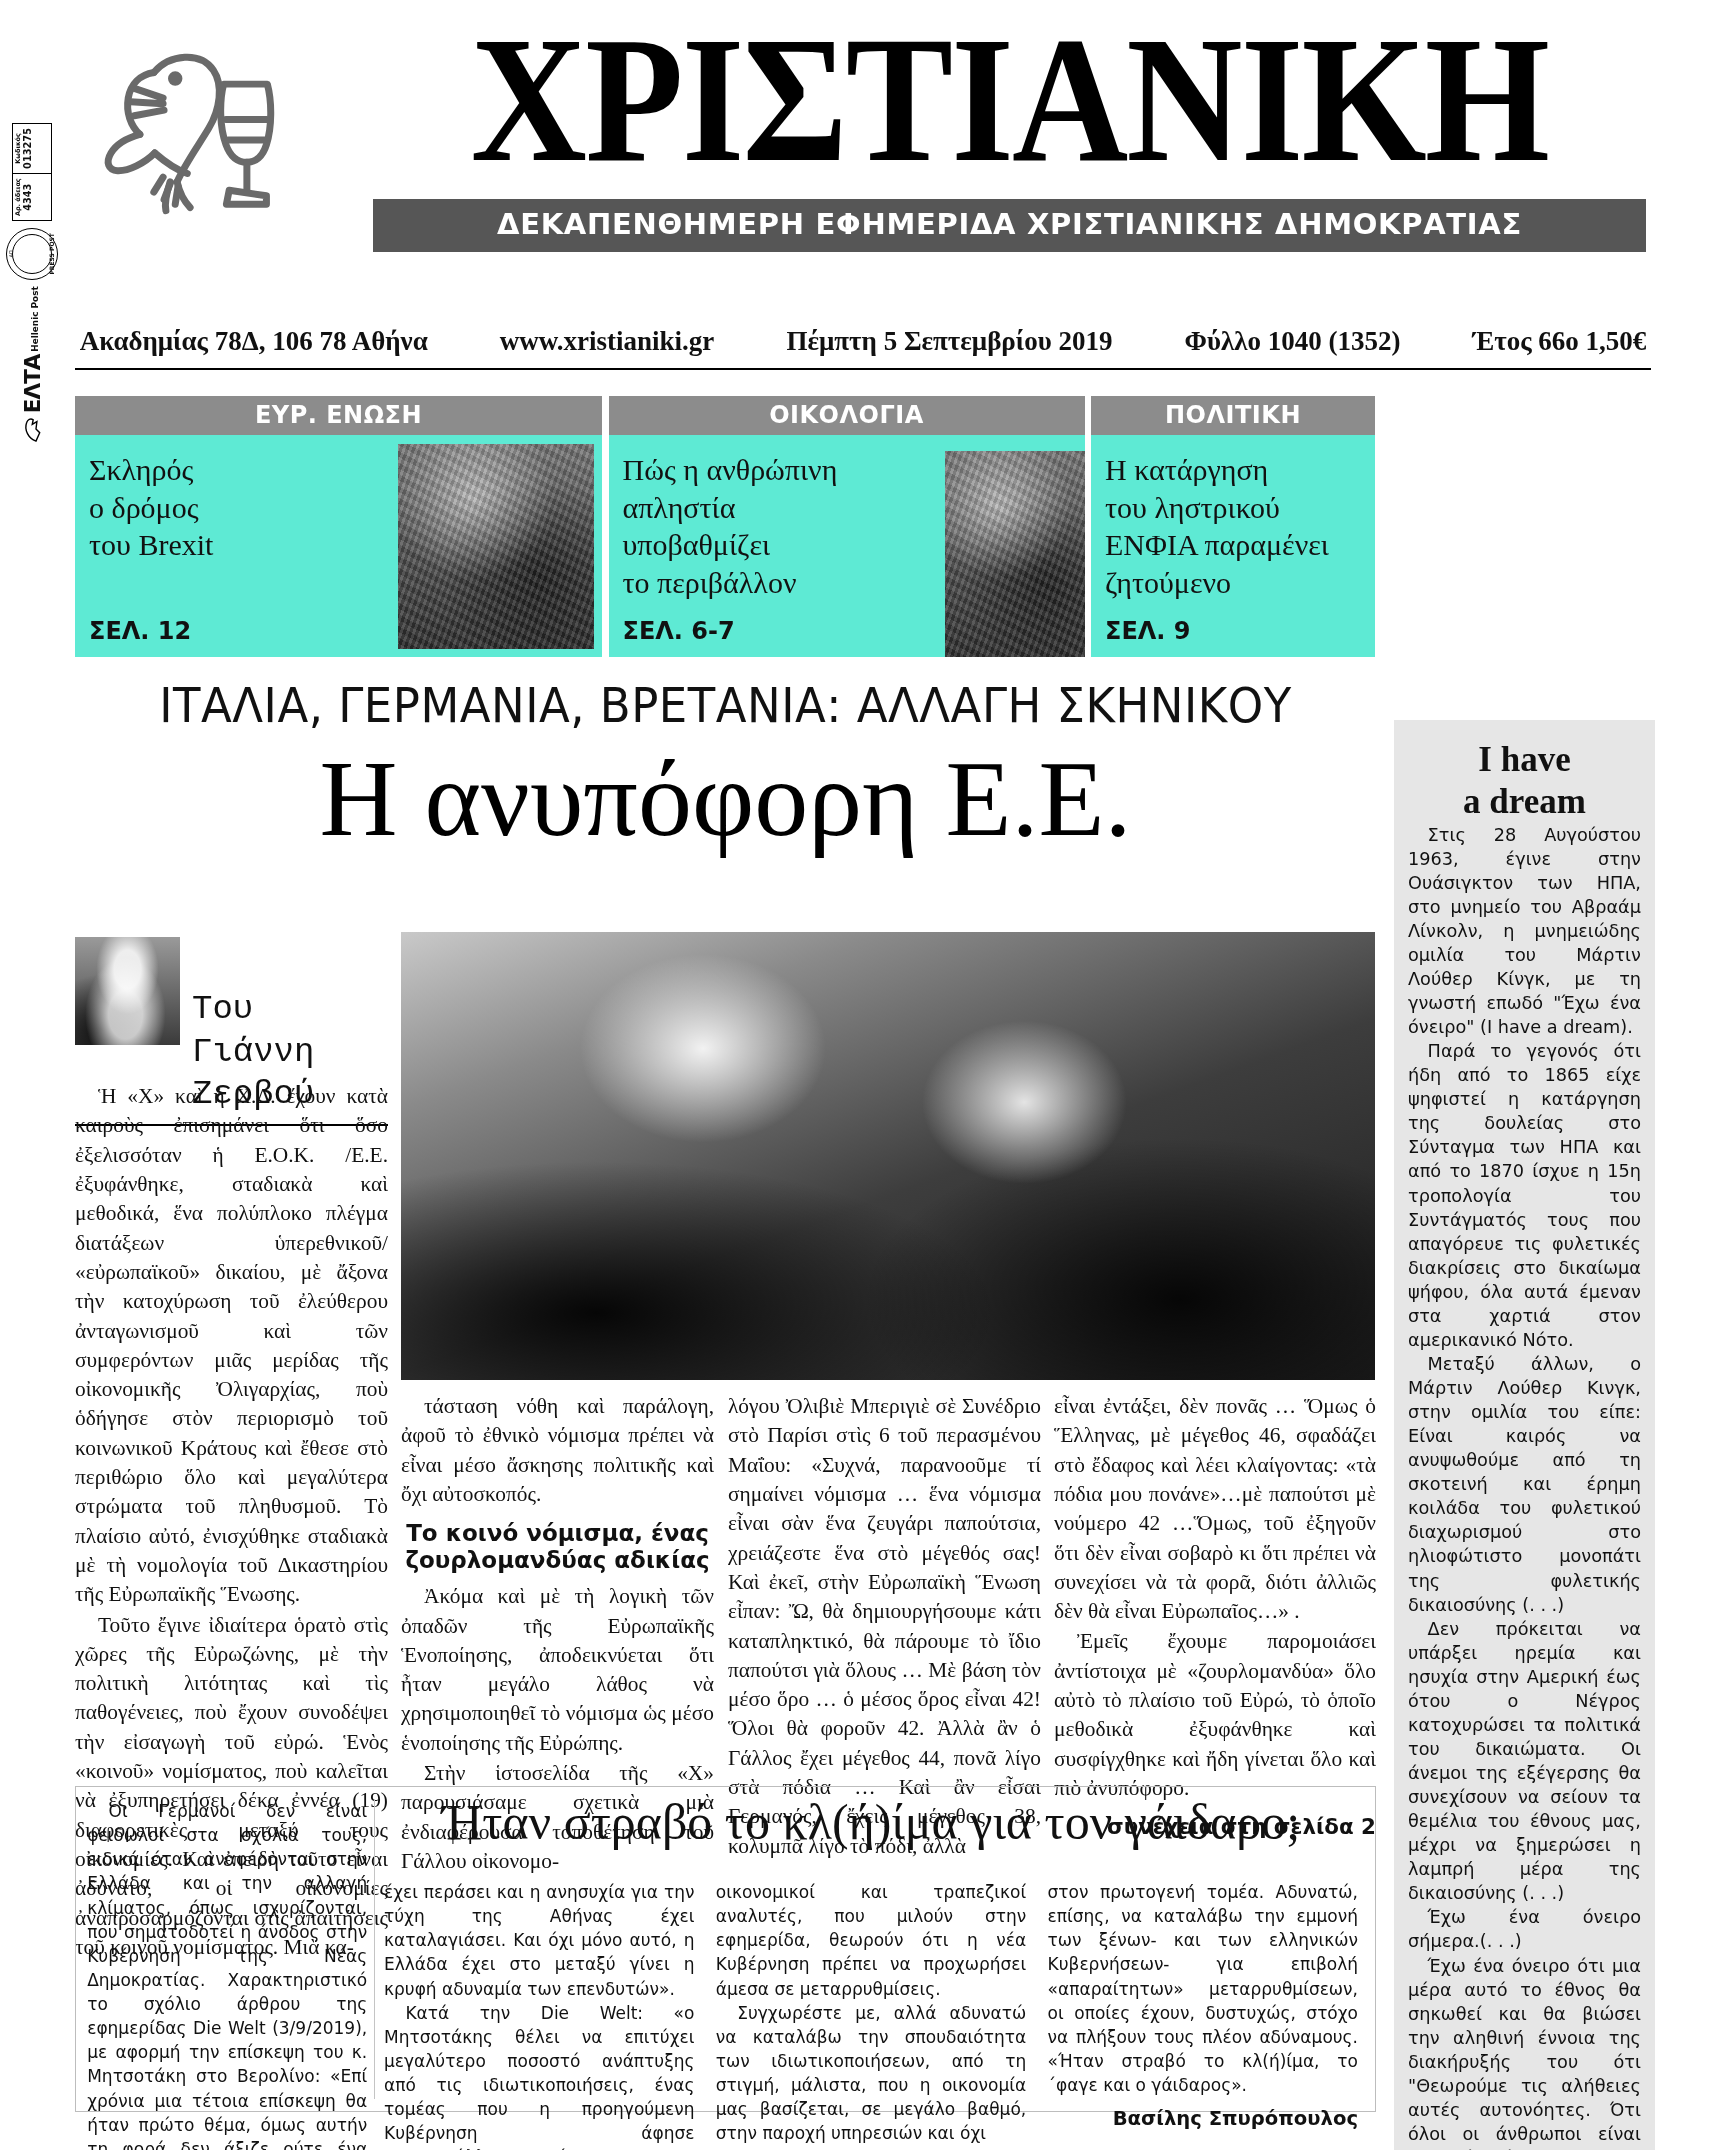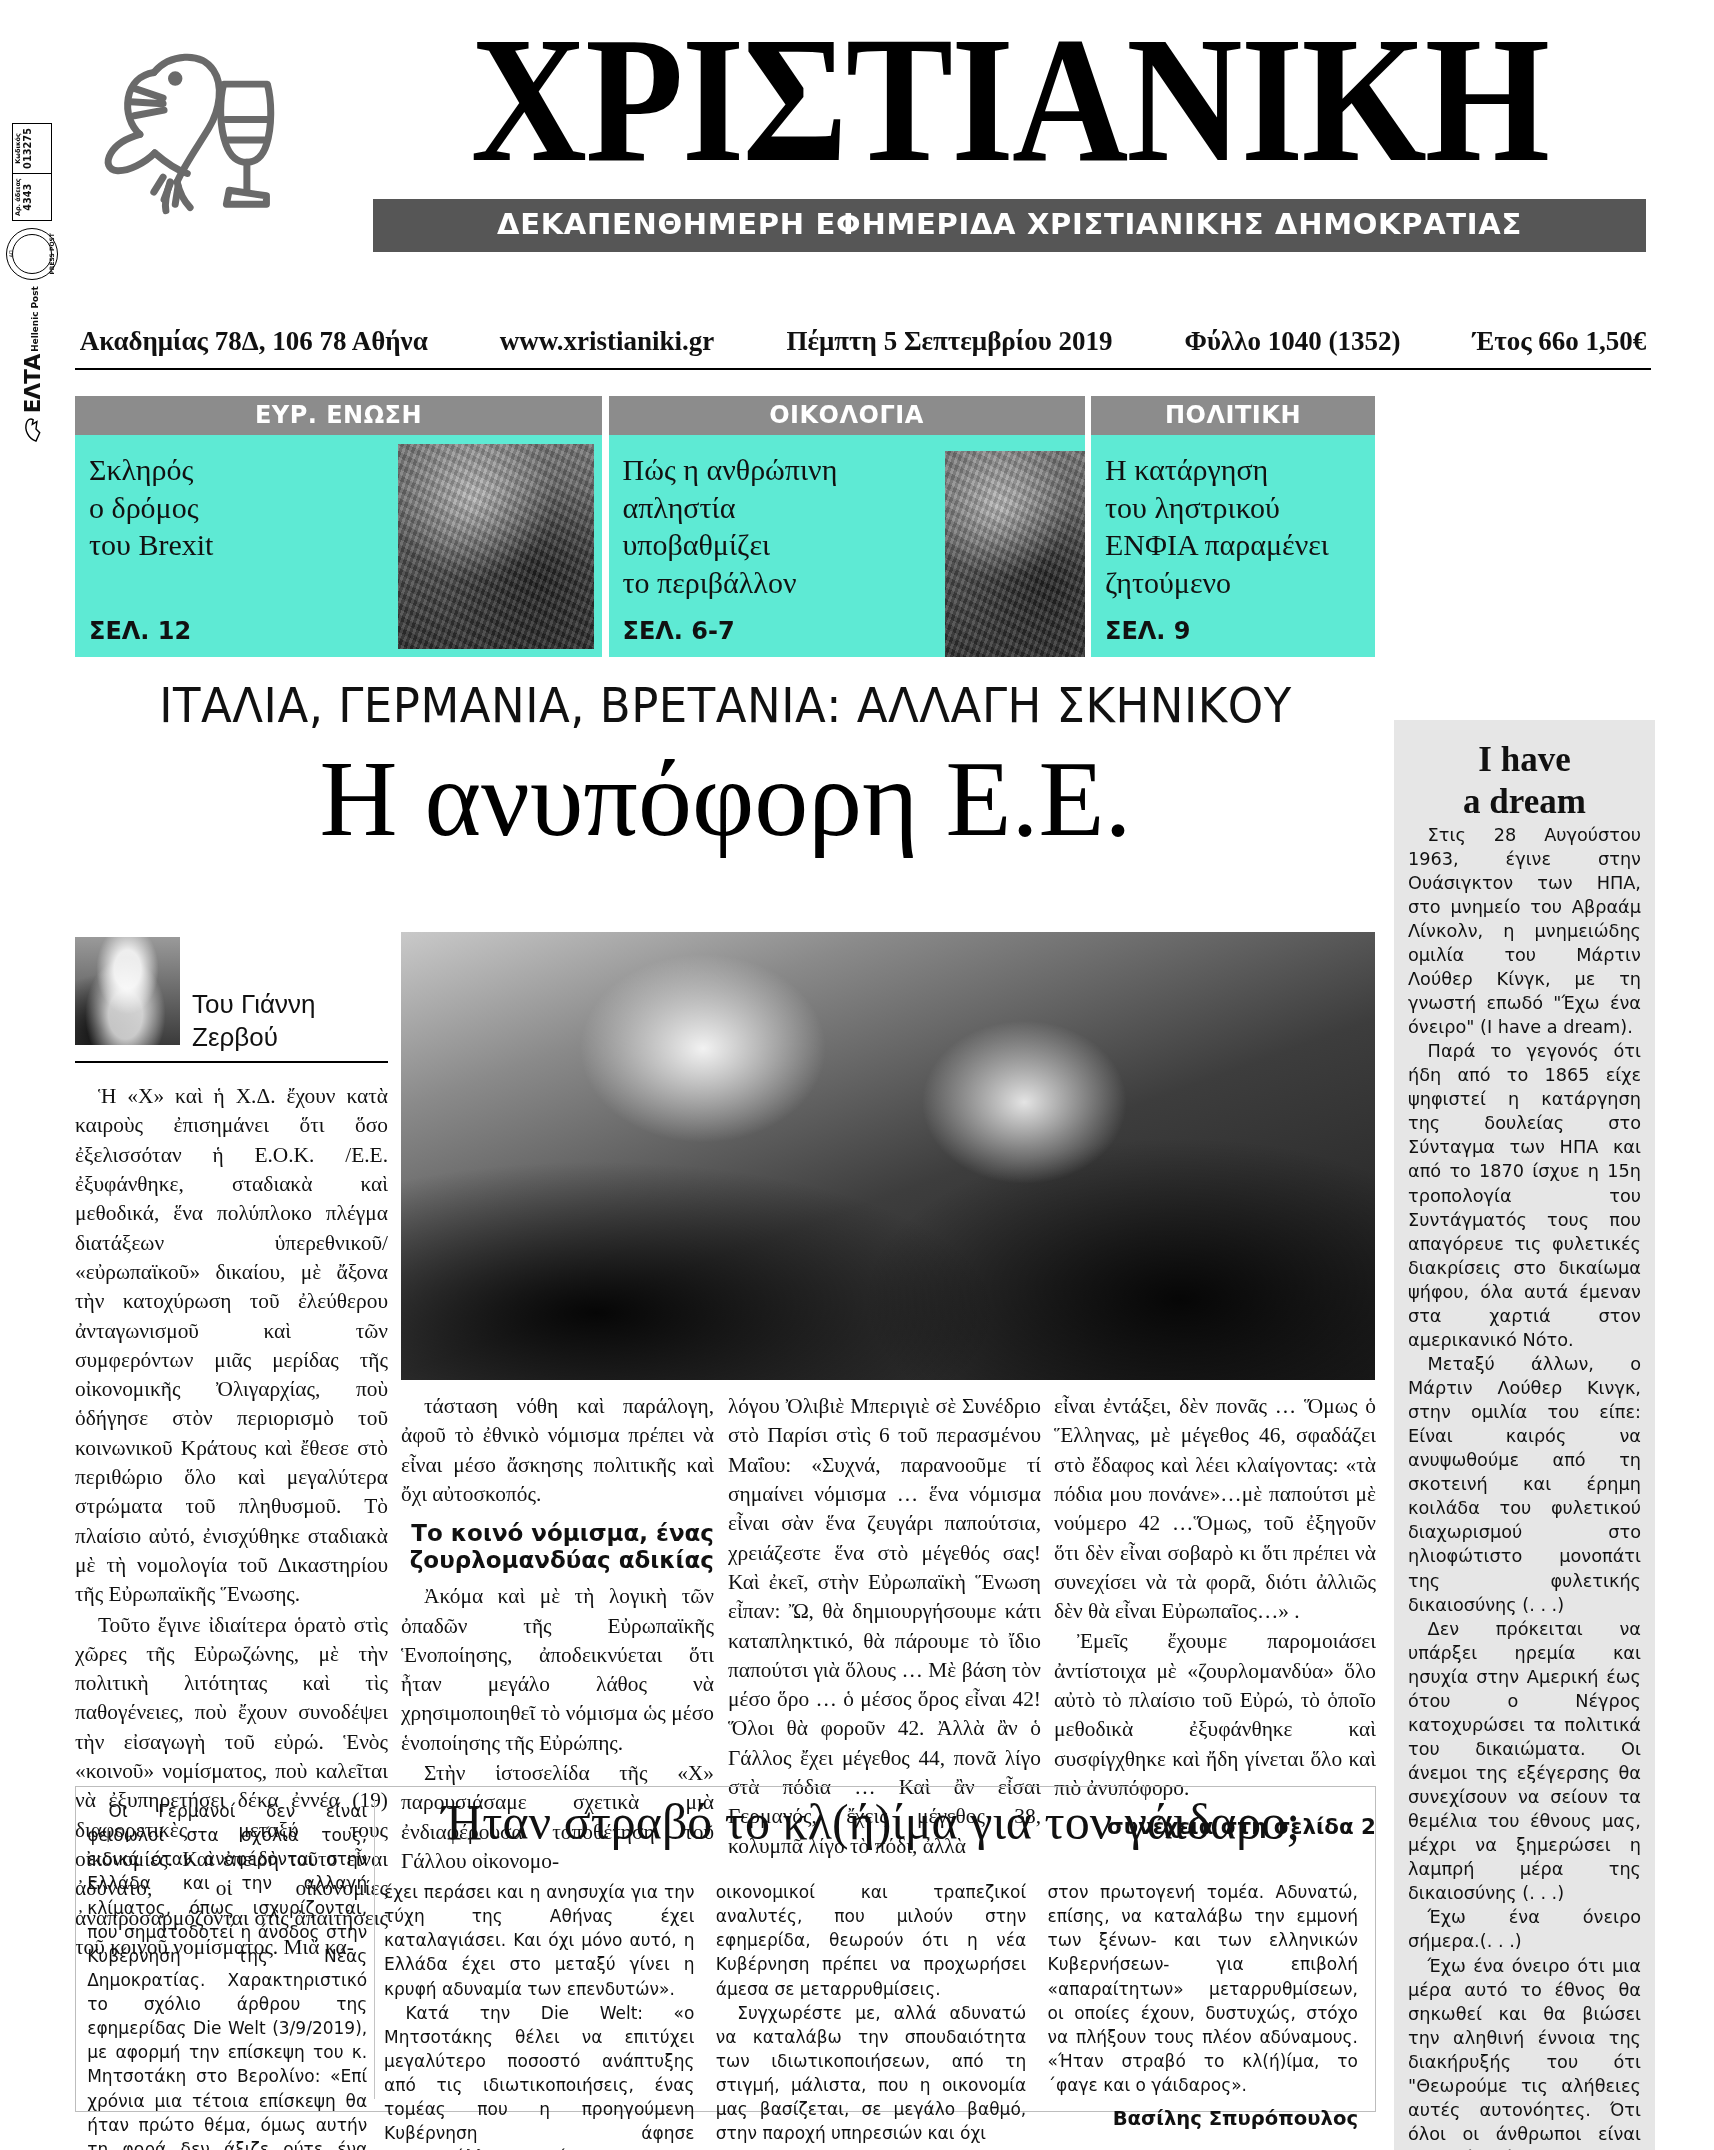--- a/index.html
+++ b/index.html
@@ -119,38 +119,38 @@
   .author-row { display:flex; gap:12px; align-items:flex-start; }
   .author-photo { width:105px; height:108px; background:#6b6b6b; position:relative; overflow:hidden; flex:none;}
   .author-photo::after{ content:""; position:absolute; inset:0;
     background:
       radial-gradient(ellipse at 50% 30%, rgba(255,255,255,.85) 0 18%, rgba(255,255,255,0) 42%),
       radial-gradient(ellipse at 48% 72%, rgba(255,255,255,.75) 0 22%, rgba(255,255,255,0) 52%),
       radial-gradient(circle at 25% 85%, rgba(0,0,0,.8), rgba(0,0,0,0) 45%),
       linear-gradient(#9a9a9a,#3a3a3a);
   }
   .author-name {
-    font-family:Liberation Sans, sans-serif; font-size:26px; line-height:1.25;
+    font-family:Liberation Mono, monospace; font-size:34px; line-height:1.25;
     padding-top:51px;
   }
   .author-rule { border-top:2.3px solid #000; margin-top:8.4px; }
 
   .col { font-family:"Liberation Serif", serif; font-size:21.4px; line-height:1.37;
          text-align:justify; color:#111; hyphens:none; }
   .col p { text-indent:23px; margin:0; }
   .col p + p { margin-top:0.9px; }
 
   .c1 { position:absolute; left:0; top:145px; width:313px; }
   .c2 { position:absolute; left:326px; top:455px; width:313px; }
   .c3 { position:absolute; left:653px; top:455px; width:313px; }
   .c4 { position:absolute; left:979px; top:455px; width:322px; }
 
   .subhead {
     font-family:"DejaVu Sans", sans-serif; font-weight:700; font-size:23px;
-    text-align:right; line-height:1.2; margin:10.3px 0 7.5px 0; text-indent:0;
+    text-align:center; line-height:1.2; margin:10.3px 0 7.5px 0; text-indent:0;
   }
   .jump {
     font-family:"DejaVu Sans", sans-serif; font-weight:700; font-size:21.4px;
     text-align:right; margin-top:8.4px; text-indent:0;
   }
 
   
   .lead-photo { position:absolute; left:401px; top:932px; width:974px; height:448px;
                 background:#3a3a3a; overflow:hidden; }
   .lead-photo::after{ content:""; position:absolute; inset:0;

